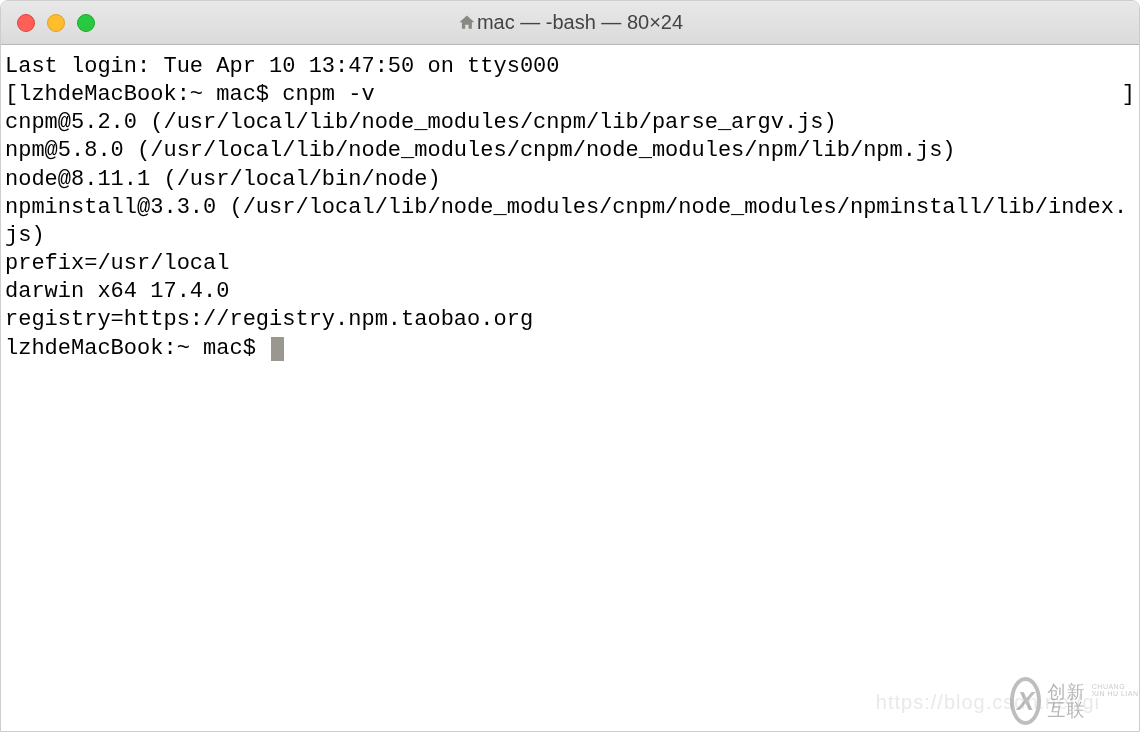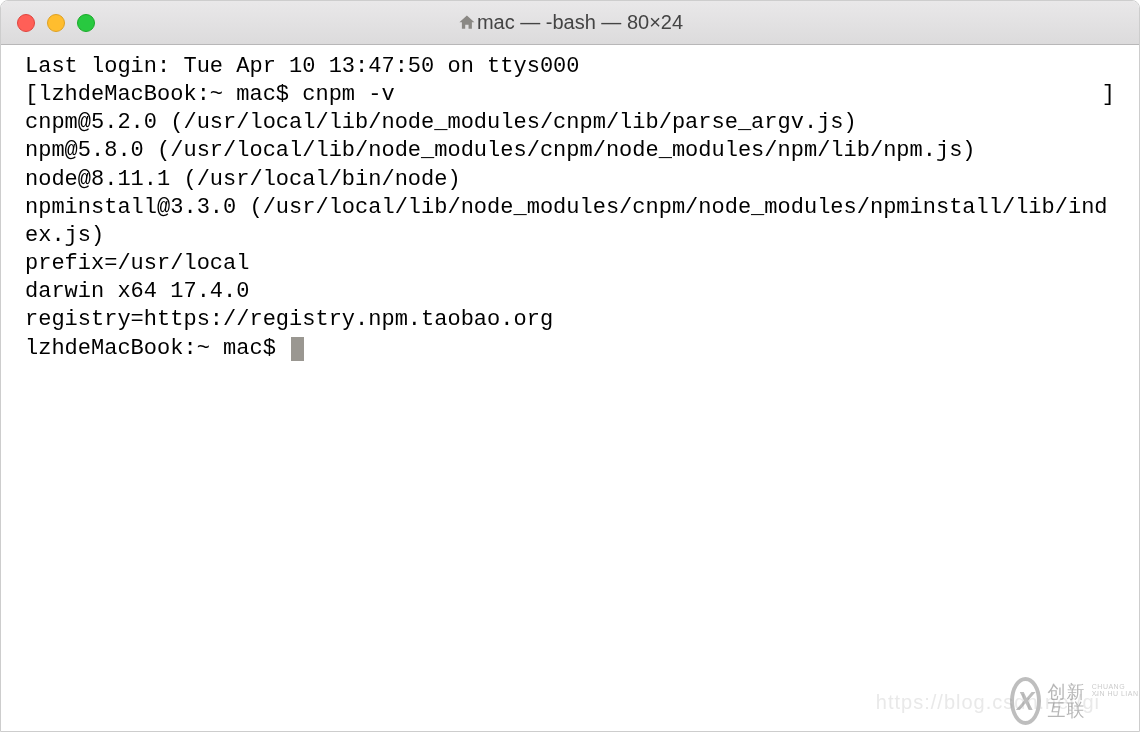--- a/index.html
+++ b/index.html
@@ -72,21 +72,21 @@
       justify-content: center;
     }
     .window-title {
       font-size: 20px;
       color: #444;
       font-weight: 400;
     }
     .terminal-body {
       flex: 1;
       background: #ffffff;
-      padding: 8px 24px;
+      padding: 8px 4px;
       font-family: "Menlo", "Monaco", "Courier New", monospace;
       font-size: 22px;
       color: #000;
       line-height: 1.28;
       letter-spacing: 0;
       white-space: pre-wrap;
       word-break: break-all;
       overflow: hidden;
     }
     .term-line {

